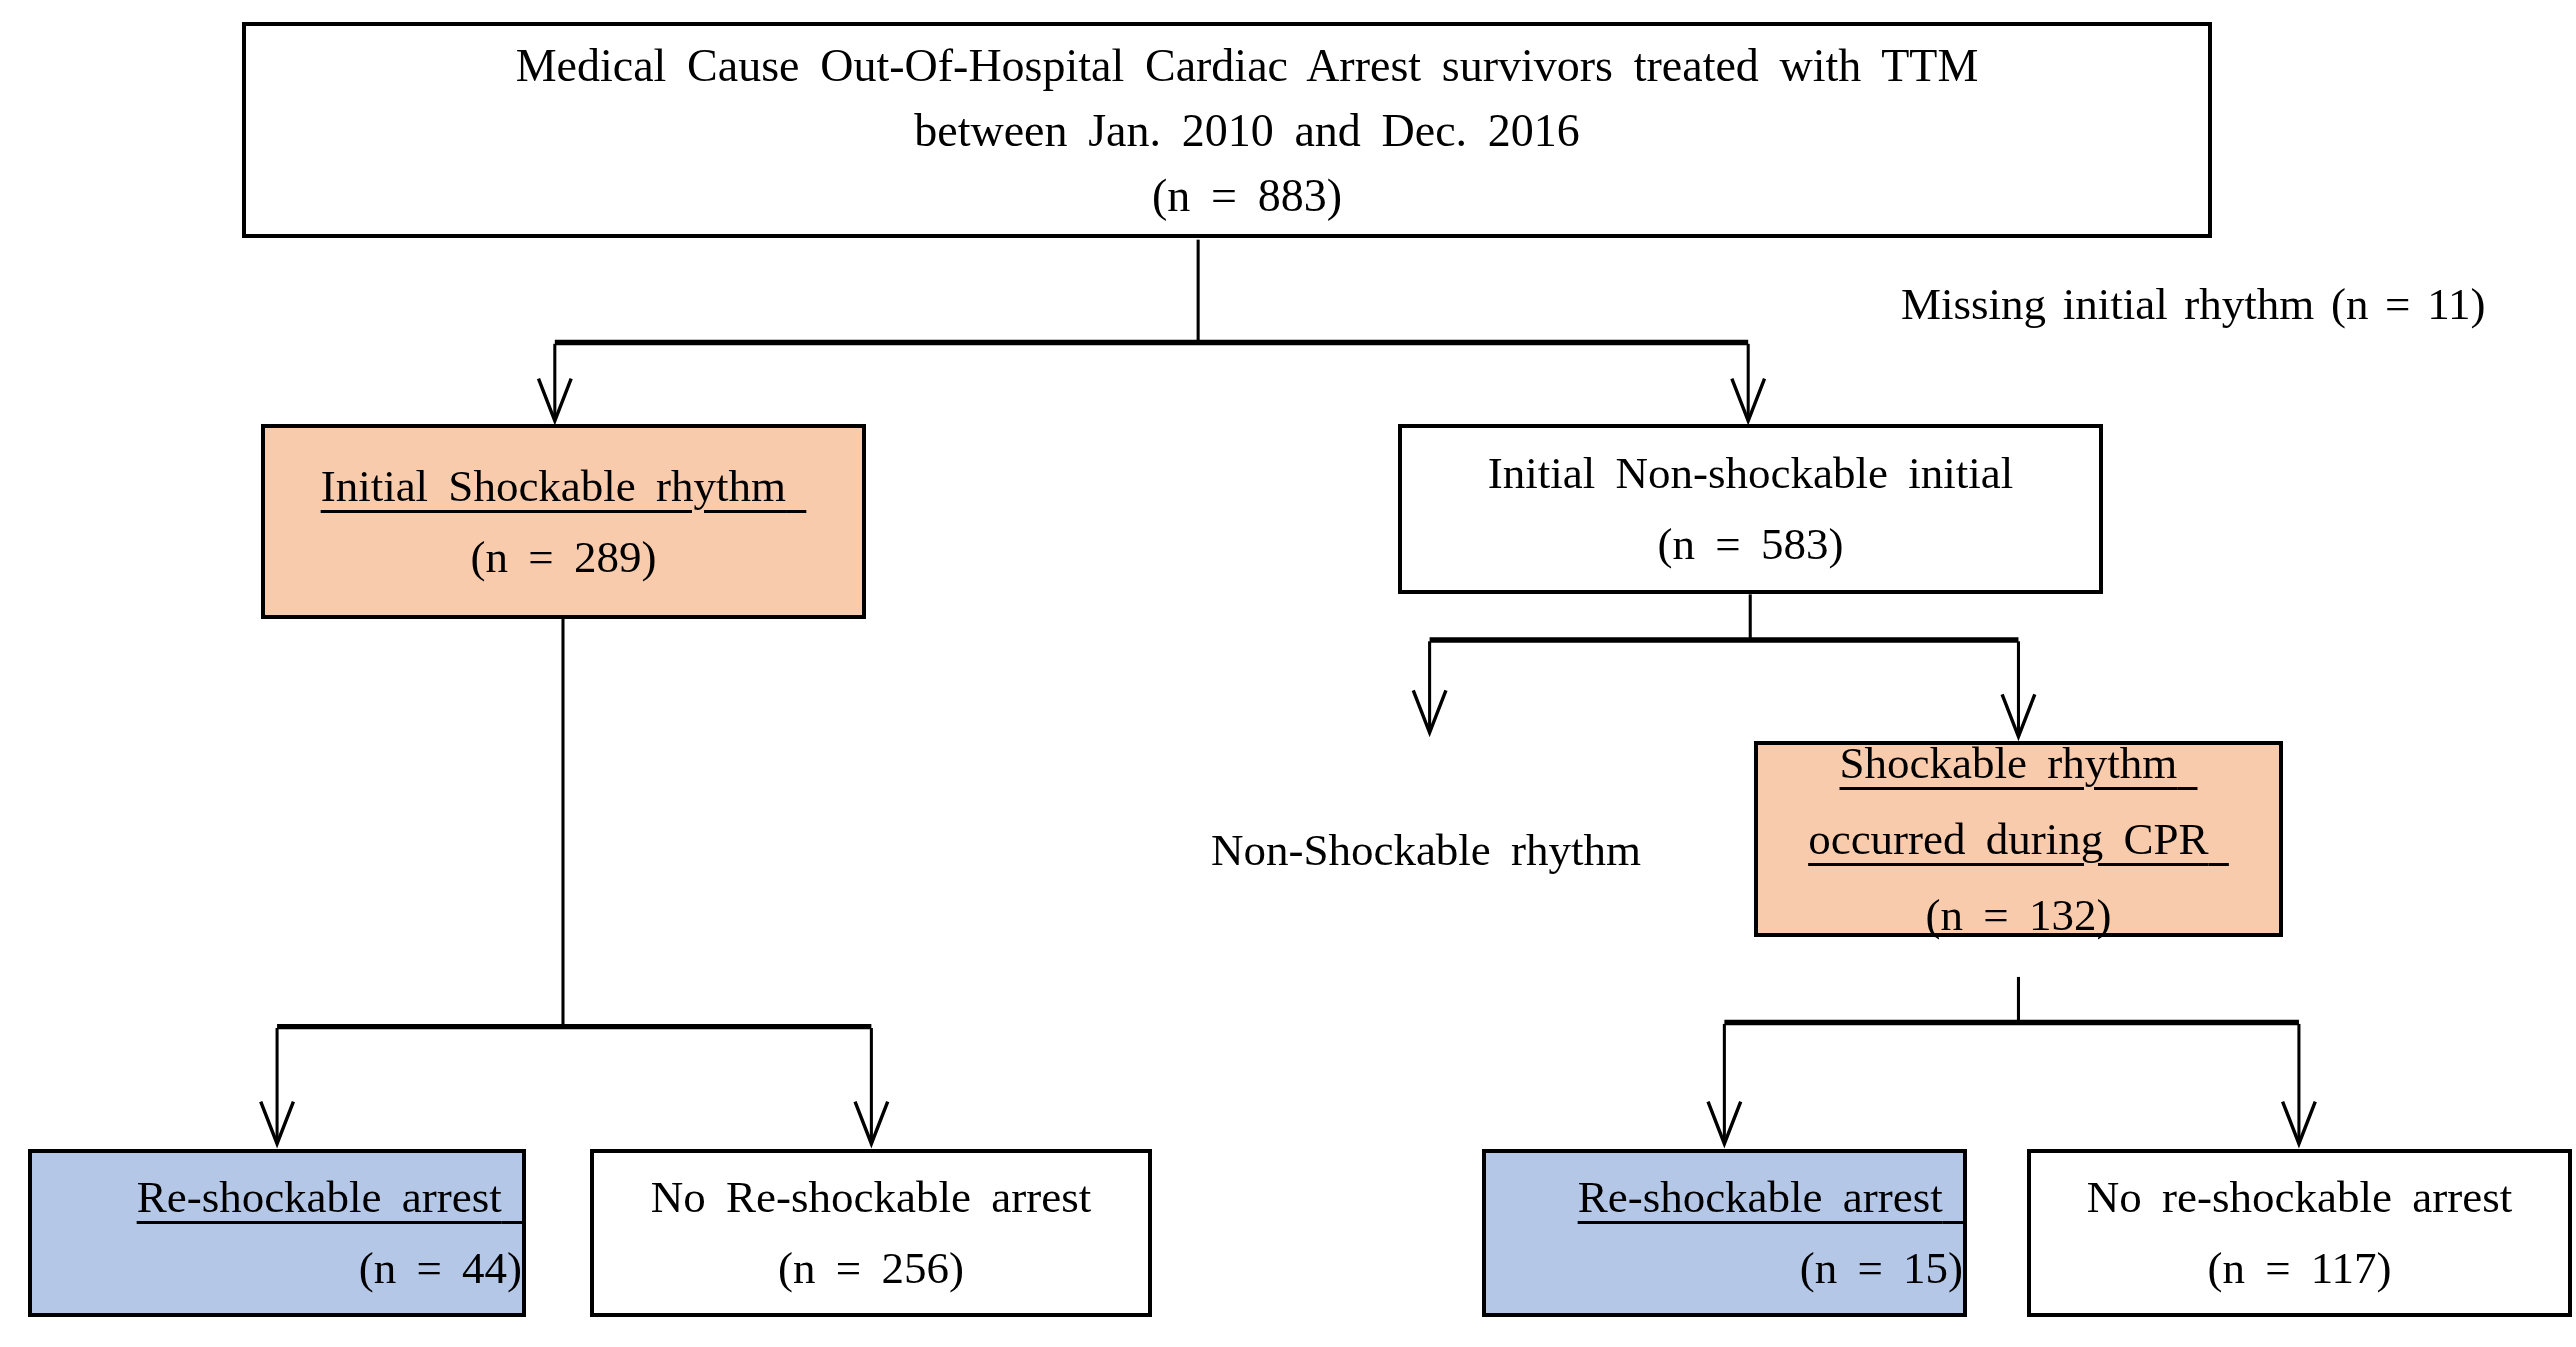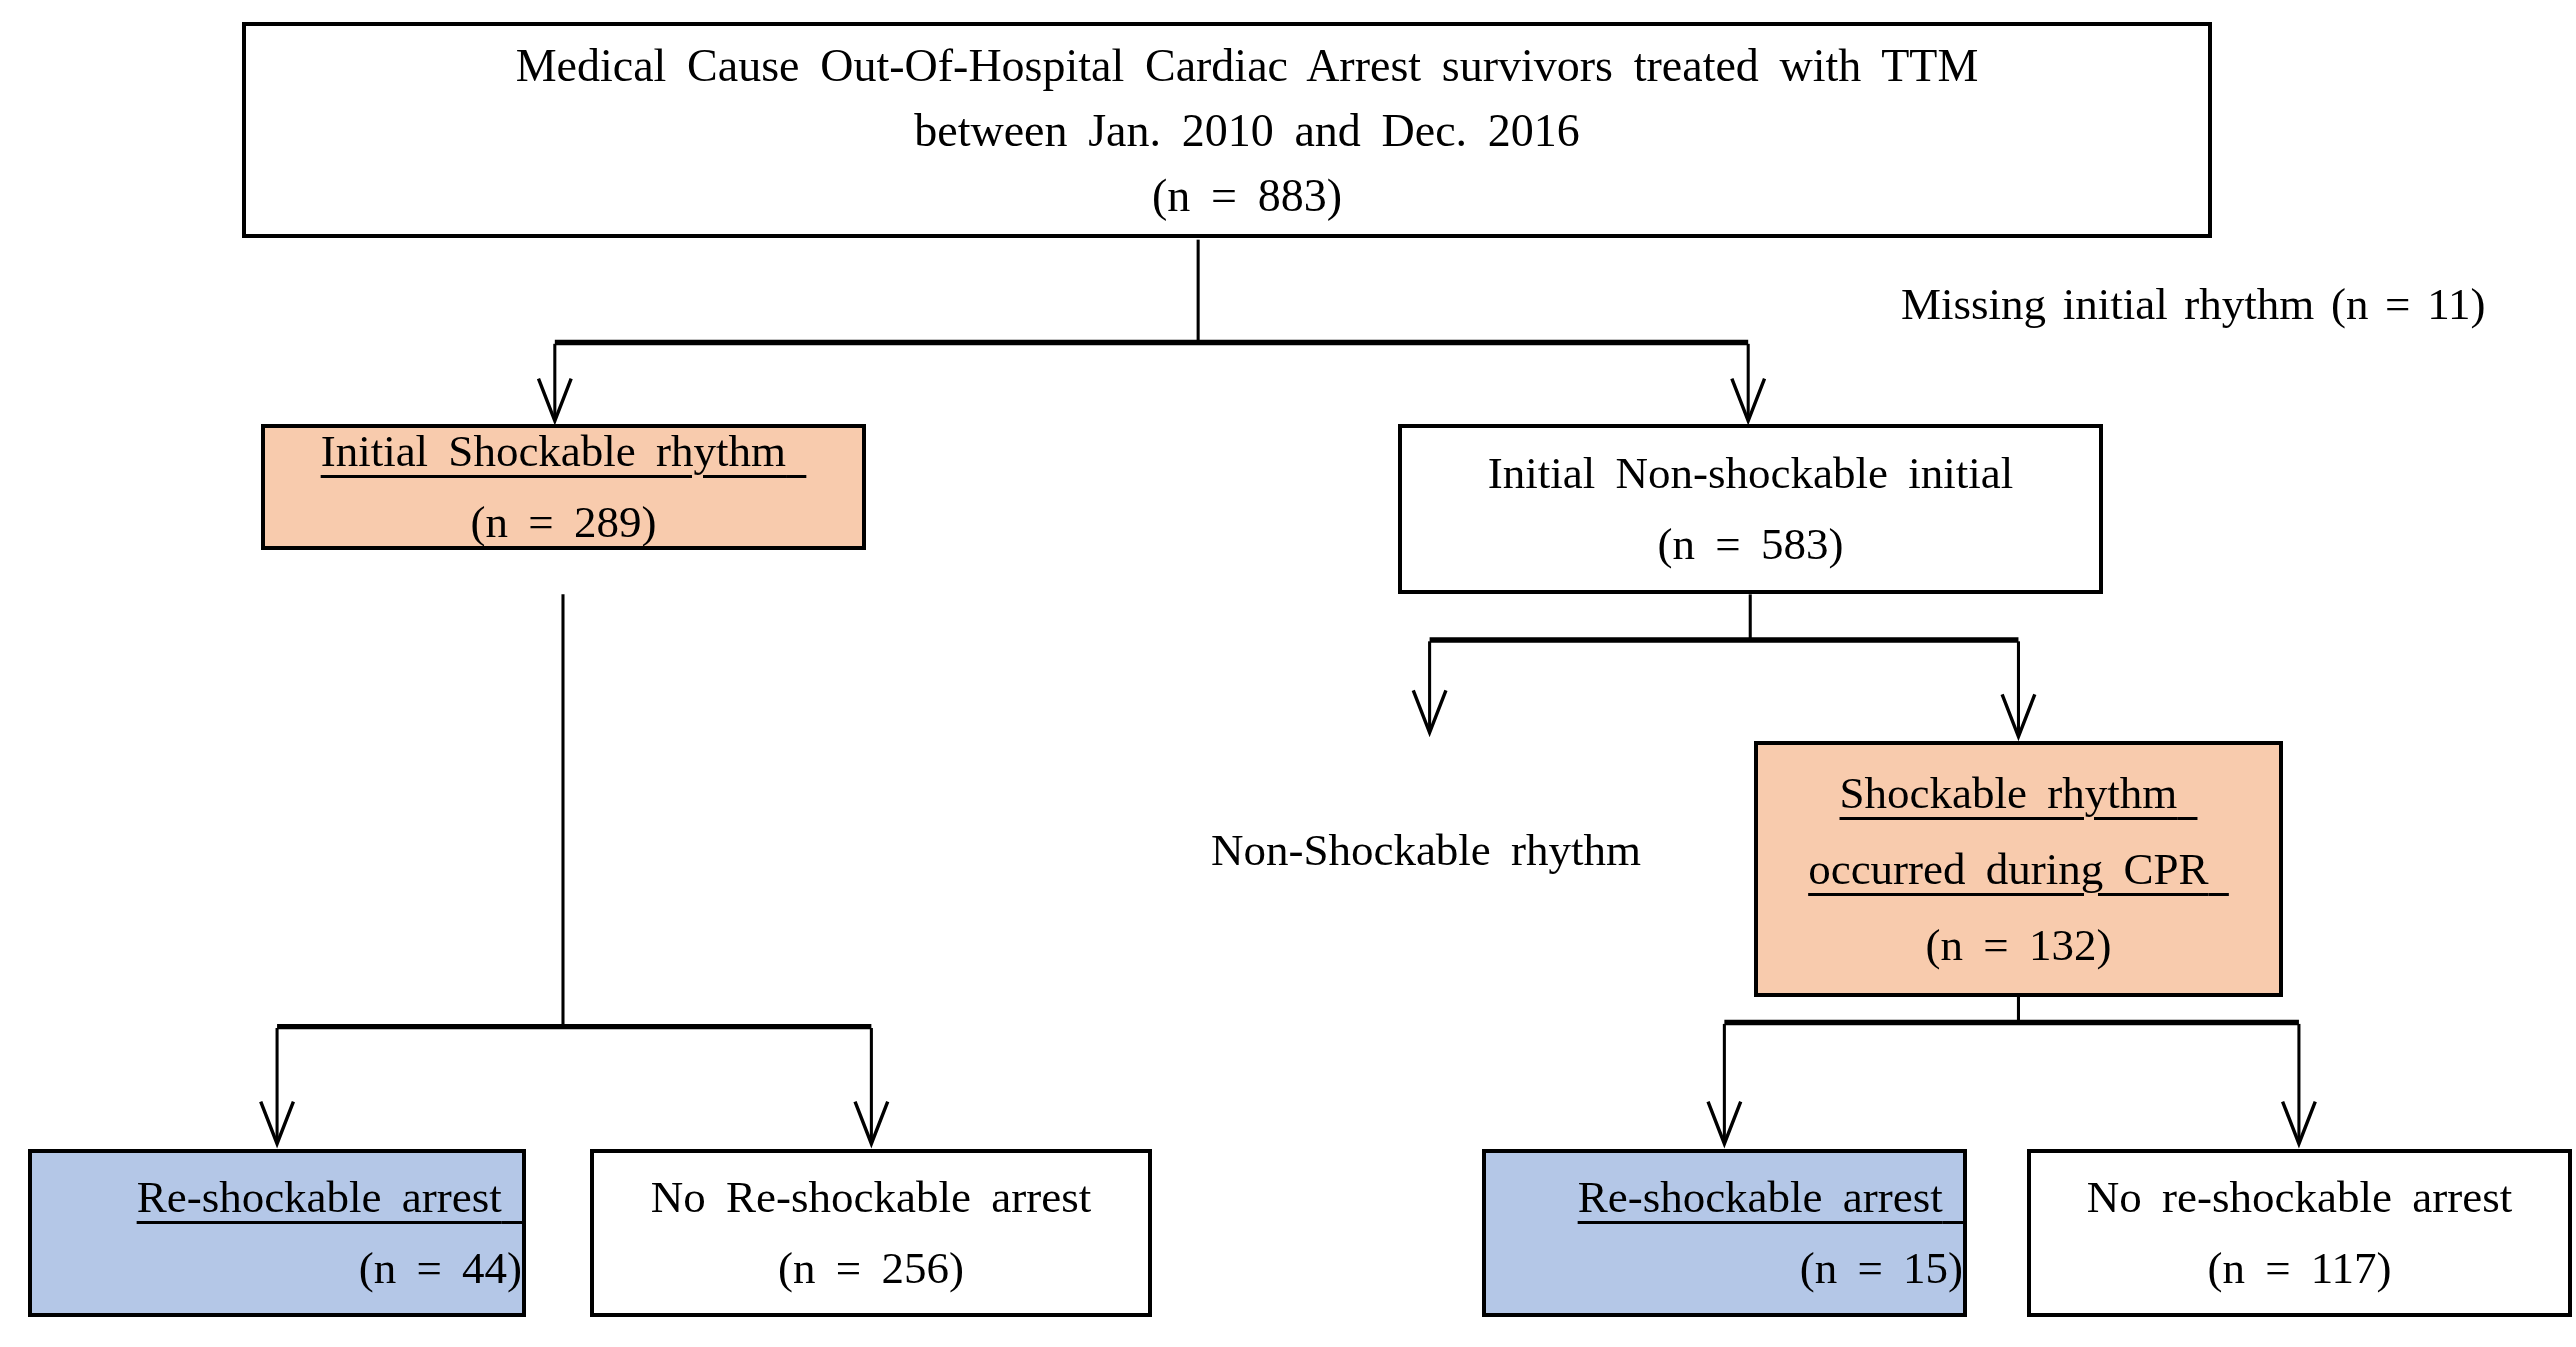--- a/index.html
+++ b/index.html
@@ -86,35 +86,35 @@
   </svg>
 
   <div class="node box root" style="left:242px; top:22px; width:1970px; height:216px;">
     <span>Medical Cause Out-Of-Hospital Cardiac Arrest survivors treated with TTM</span>
     <span>between Jan. 2010 and Dec. 2016</span>
     <span>(n = 883)</span>
   </div>
 
   <div class="note" style="left:1901px; top:280px;">Missing initial rhythm (n = 11)</div>
 
-  <div class="node box orange" style="left:261px; top:424px; width:605px; height:126px;text-align:center;">
+  <div class="node box orange" style="left:261px; top:424px; width:605px; height:195px;text-align:center;">
     <span class="ul">Initial Shockable rhythm</span>
     <span>(n = 289)</span>
   </div>
 
   <div class="node box" style="left:1398px; top:424px; width:705px; height:170px;">
     <span>Initial Non-shockable initial</span>
     <span>(n = 583)</span>
   </div>
 
   <div class="node plain" style="left:1174px; top:761px; width:504px; height:177px;">
     <span>Non-Shockable rhythm</span>
   </div>
 
-  <div class="node box orange cpr" style="left:1754px; top:741px; width:529px; height:256px;">
+  <div class="node box orange cpr" style="left:1754px; top:741px; width:529px; height:196px;">
     <span class="ul">Shockable rhythm</span>
     <span class="ul">occurred during CPR</span>
     <span>(n = 132)</span>
   </div>
 
   <div class="node box blue" style="left:28px; top:1149px; width:498px; height:168px;">
     <span class="ul">Re-shockable arrest</span>
     <span>(n = 44)</span>
   </div>
 

